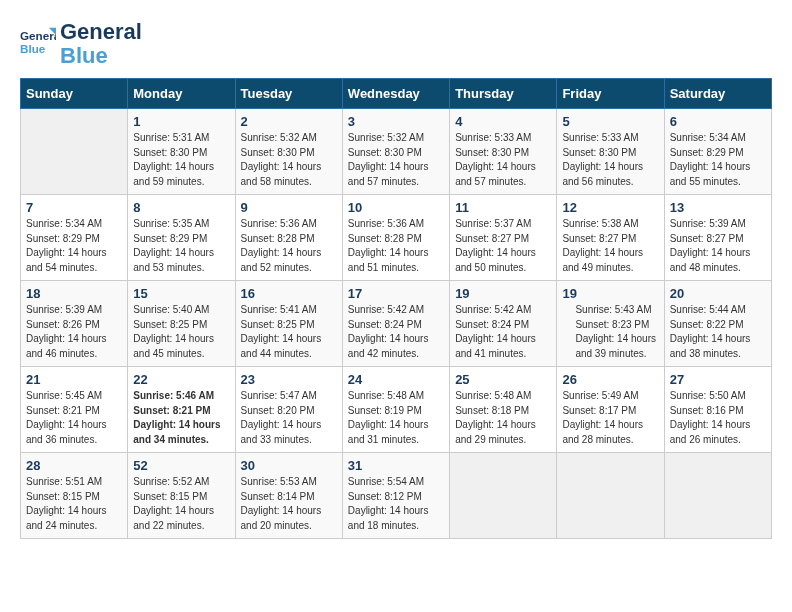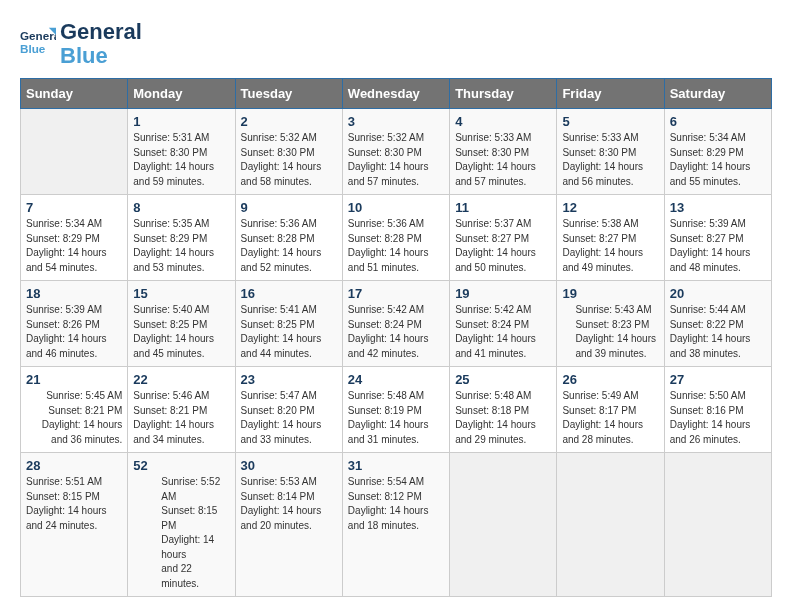--- a/index.html
+++ b/index.html
@@ -43,21 +43,21 @@
     .location {
       font-size: 16px;
       color: #333;
     }
     table {
       width: 100%;
       border-collapse: collapse;
       table-layout: fixed;
     }
     thead tr th {
-      background-color: #737373;
+      background-color: #0c4a6e;
       color: #fff;
       font-size: 13px;
       font-weight: bold;
       padding: 7px 5px;
       text-align: left;
       border: 1px solid #2e6da4;
     }
     tbody tr td {
       border: 1px solid #ccc;
       vertical-align: top;
@@ -263,28 +263,28 @@
           <div class="day-number">20</div>
           <div class="day-info" style="white-space: pre-line;">Sunrise: 5:44 AM
 Sunset: 8:22 PM
 Daylight: 14 hours
 and 38 minutes.</div>
         </td>
       </tr>
       <tr>
         <td>
           <div class="day-number">21</div>
-          <div class="day-info" style="white-space: pre-line; text-align: right;">Sunrise: 5:45 AM
+          <div class="day-info" style="white-space: pre-line;">Sunrise: 5:45 AM
 Sunset: 8:21 PM
 Daylight: 14 hours
 and 36 minutes.</div>
         </td>
         <td>
           <div class="day-number">22</div>
-          <div class="day-info" style="white-space: pre-line;">Sunrise: 5:46 AM
+          <div class="day-info" style="white-space: pre-line; font-weight: bold;">Sunrise: 5:46 AM
 Sunset: 8:21 PM
 Daylight: 14 hours
 and 34 minutes.</div>
         </td>
         <td>
           <div class="day-number">23</div>
           <div class="day-info" style="white-space: pre-line;">Sunrise: 5:47 AM
 Sunset: 8:20 PM
 Daylight: 14 hours
 and 33 minutes.</div>
@@ -321,21 +321,21 @@
       <tr>
         <td>
           <div class="day-number">28</div>
           <div class="day-info" style="white-space: pre-line;">Sunrise: 5:51 AM
 Sunset: 8:15 PM
 Daylight: 14 hours
 and 24 minutes.</div>
         </td>
         <td>
           <div class="day-number">52</div>
-          <div class="day-info" style="white-space: pre-line; margin-left: 28px;">Sunrise: 5:52 AM
+          <div class="day-info" style="white-space: pre-line;">Sunrise: 5:52 AM
 Sunset: 8:15 PM
 Daylight: 14 hours
 and 22 minutes.</div>
         </td>
         <td>
           <div class="day-number">30</div>
           <div class="day-info" style="white-space: pre-line;">Sunrise: 5:53 AM
 Sunset: 8:14 PM
 Daylight: 14 hours
 and 20 minutes.</div>

